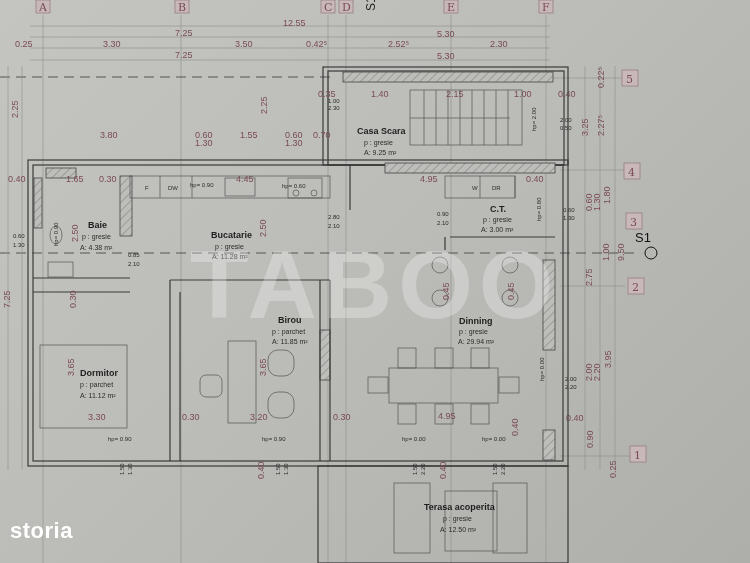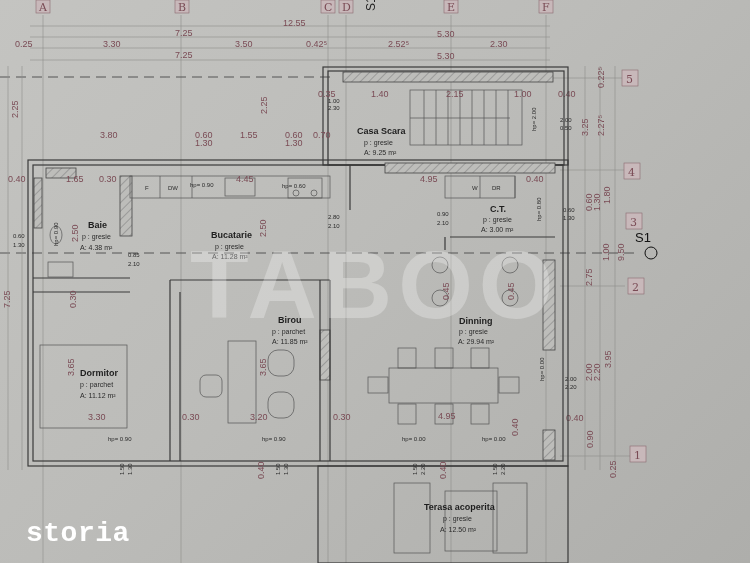--- a/index.html
+++ b/index.html
@@ -10,21 +10,21 @@
   .axis-label { fill:#7a4b55; font-family:"DejaVu Serif", serif; font-size:11px; }
   .room-name { fill:#1e1e1e; font-family:"Liberation Sans", sans-serif; font-size:9px; font-weight:bold; }
   .room-sub { fill:#2a2a2a; font-family:"Liberation Sans", sans-serif; font-size:7px; }
   .small { fill:#2a2a2a; font-family:"Liberation Sans", sans-serif; font-size:6px; }
   .wall { fill:none; stroke:#3a3a3a; stroke-width:1.2; }
   .thin { fill:none; stroke:#555; stroke-width:0.7; }
   .grid { stroke:#8d8d8a; stroke-width:0.6; }
   .dash { stroke:#555; stroke-width:1; stroke-dasharray:10 6; }
   .hatch { fill:url(#hatch); stroke:#444; stroke-width:0.8; }
   .watermark { position:absolute; left:190px; top:230px; font-family:"Liberation Sans", sans-serif; font-size:96px; font-weight:bold; color:rgba(255,255,255,0.28); letter-spacing:6px; }
-  .storia { position:absolute; left:26px; top:518px; font-family:Liberation Mono, monospace; font-size:28px; font-weight:bold; color:#fff; letter-spacing:0.5px; }
+  .storia { position:absolute; left:10px; top:518px; font-family:Liberation Sans, sans-serif; font-size:22px; font-weight:bold; color:#fff; letter-spacing:0.5px; }
 </style>
 </head>
 <body>
 
 <div id="stage">
 <svg width="750" height="563" viewBox="0 0 750 563">
   <defs>
     <pattern id="hatch" width="6" height="6" patternUnits="userSpaceOnUse" patternTransform="rotate(45)">
       <rect width="6" height="6" fill="#bdbdba"></rect>
       <line x1="0" y1="0" x2="0" y2="6" stroke="#666" stroke-width="0.8"></line>

